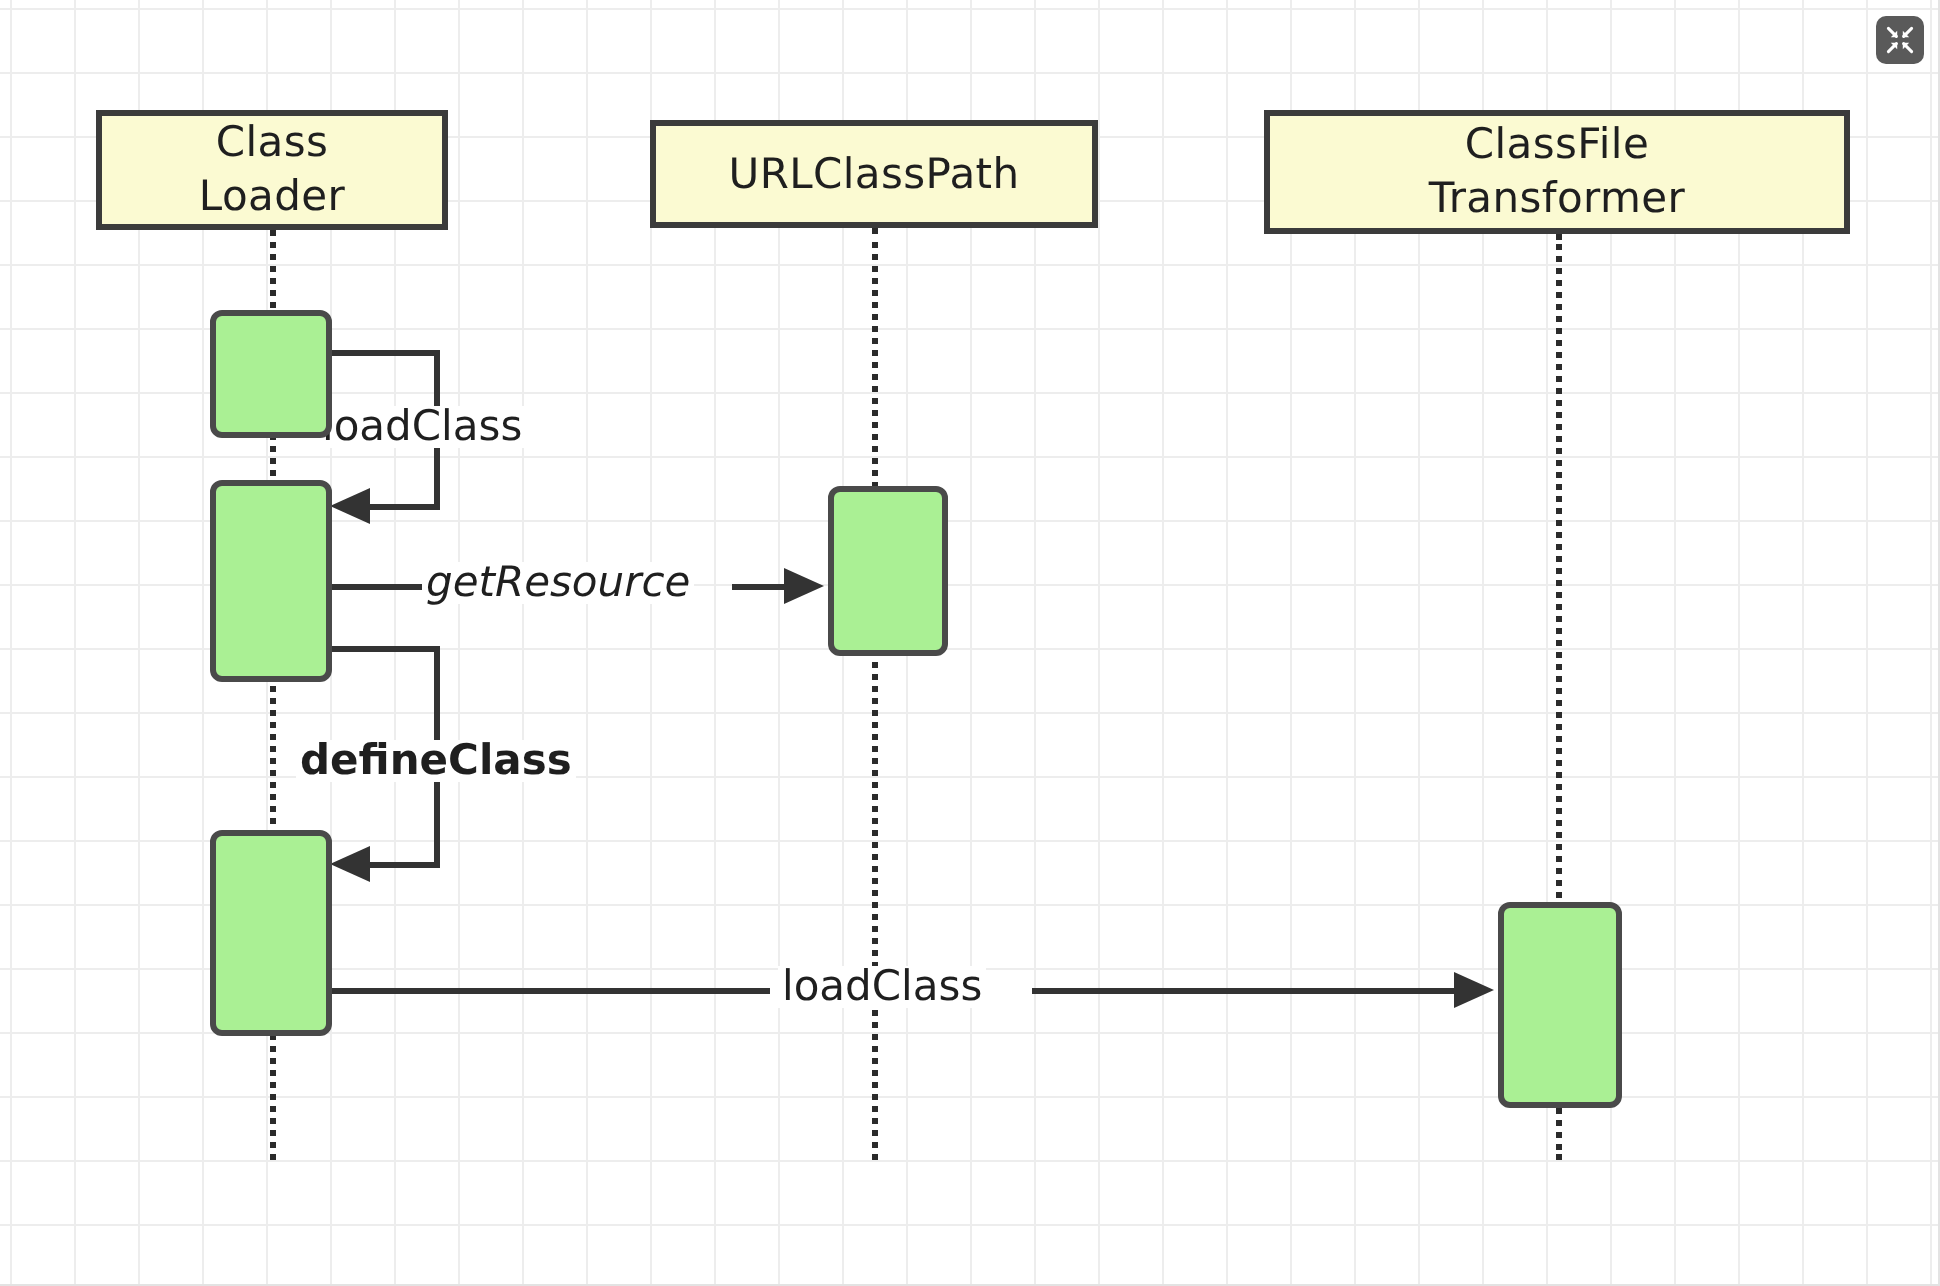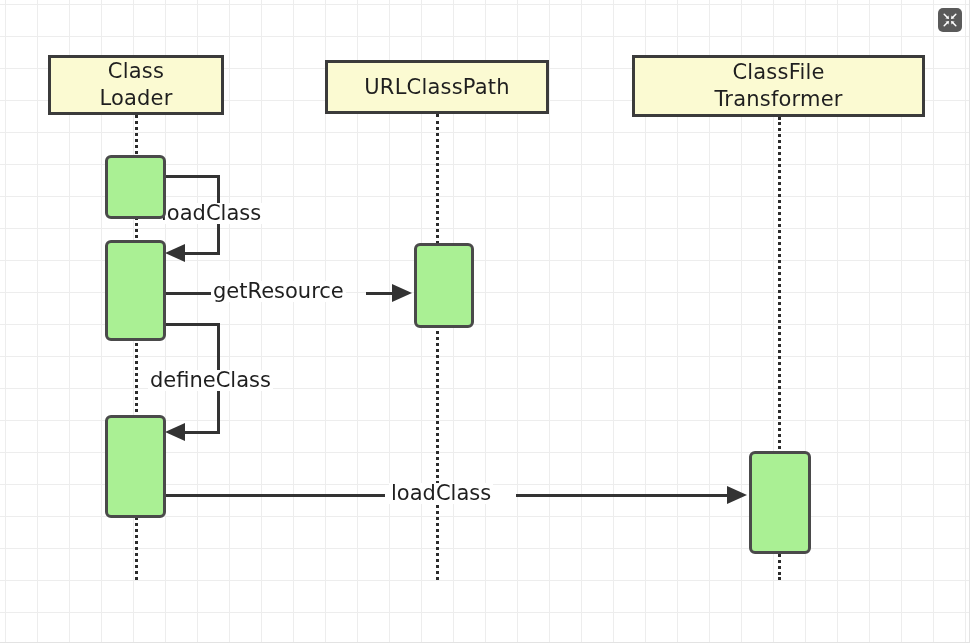--- a/index.html
+++ b/index.html
@@ -139,27 +139,27 @@
 
   <div class="seg-v" style="left:217px; top:175px; height:77px;"></div>
 
   <div class="seg-h" style="left:183px; top:252px; width:37px;"></div>
   <div class="arrow-left" style="left:165px; top:244px;"></div>
   <div class="msg-label" style="left:159px; top:203px;">loadClass</div>
 
   <div class="seg-h" style="left:163px; top:292px; width:48px;"></div>
   <div class="seg-h" style="left:366px; top:292px; width:28px;"></div>
   <div class="arrow-right" style="left:392px; top:284px;"></div>
-  <div class="msg-label" style="left:211px; top:281px;">getResource</div>
+  <div class="msg-label" style="left:211px; top:281px;font-style:italic;">getResource</div>
 
   <div class="seg-h" style="left:163px; top:323px; width:57px;"></div>
   <div class="seg-v" style="left:217px; top:323px; height:108px;"></div>
   <div class="seg-h" style="left:183px; top:431px; width:37px;"></div>
   <div class="arrow-left" style="left:165px; top:423px;"></div>
-  <div class="msg-label" style="left:148px; top:370px;">defineClass</div>
+  <div class="msg-label" style="left:148px; top:370px;font-weight:bold;">defineClass</div>
 
   <div class="seg-h" style="left:163px; top:494px; width:222px;"></div>
   <div class="seg-h" style="left:516px; top:494px; width:213px;"></div>
   <div class="arrow-right" style="left:727px; top:486px;"></div>
   <div class="msg-label" style="left:389px; top:483px;">loadClass</div>
 
   <div class="activation" style="left:105px; top:155px; width:61px; height:64px;"></div>
   <div class="activation" style="left:105px; top:240px; width:61px; height:101px;"></div>
   <div class="activation" style="left:105px; top:415px; width:61px; height:103px;"></div>
   <div class="activation" style="left:414px; top:243px; width:60px; height:85px;"></div>

